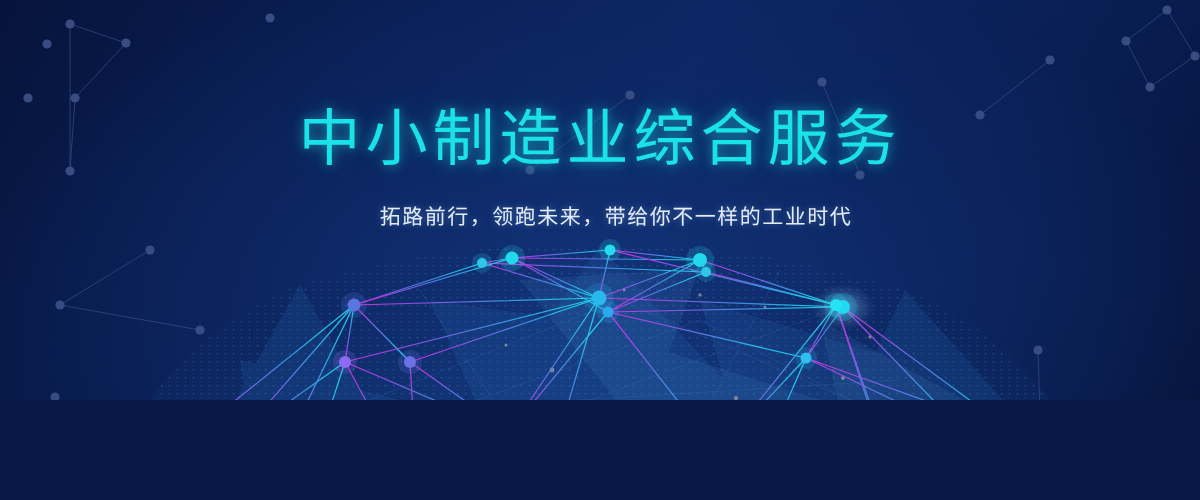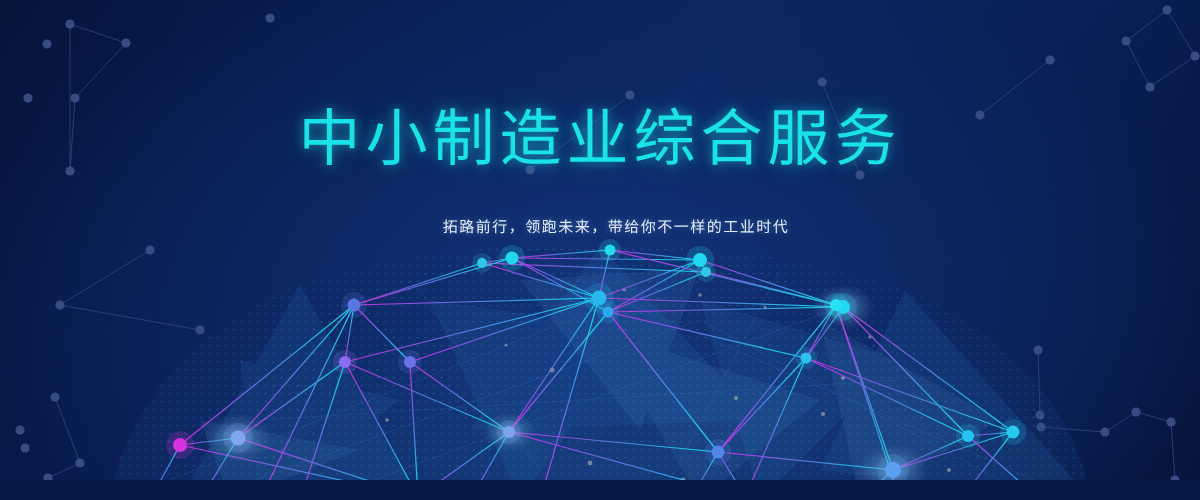--- a/index.html
+++ b/index.html
@@ -4,21 +4,21 @@
 <title>Hero Banner</title>
 <style>
   * { margin:0; padding:0; box-sizing:border-box; }
   html, body {
     width:1200px; height:500px; overflow:hidden;
     background:#071746;
     font-family:"Liberation Sans", "DejaVu Sans", sans-serif;
   }
   #banner {
     position:relative;
-    width:1200px; height:480px;
+    width:1200px; height:400px;
     overflow:hidden;
     background:
       radial-gradient(ellipse 900px 520px at 600px 300px,
         rgba(18,52,122,0.95) 0%,
         rgba(13,40,100,0.75) 38%,
         rgba(8,26,74,0.25) 70%,
         rgba(6,20,62,0) 100%),
       linear-gradient(115deg, #061339 0%, #0a1e55 28%, #0d2a6b 52%, #0a2058 78%, #061339 100%);
   }
   .layer { position:absolute; inset:0; width:1200px; height:500px; }
@@ -34,22 +34,22 @@
   #hero-title {
     font-size:62px;
     line-height:70px;
     letter-spacing:5px;
     font-weight:300;
     color:#19e3e8;
     text-shadow:0 0 11px rgba(25,227,232,0.55), 0 0 28px rgba(25,227,232,0.25);
     white-space:nowrap;
   }
   #hero-subtitle {
-    margin-top:38px;
-    font-size:15px;
+    margin-top:28px;
+    font-size:21px;
     line-height:30px;
     letter-spacing:1.5px;
     font-weight:400;
     color:#e4ecf7;
     text-shadow:0 0 7px rgba(150,200,255,0.42);
     white-space:nowrap;
     padding-left:32px;
   }
 </style>
 </head>

